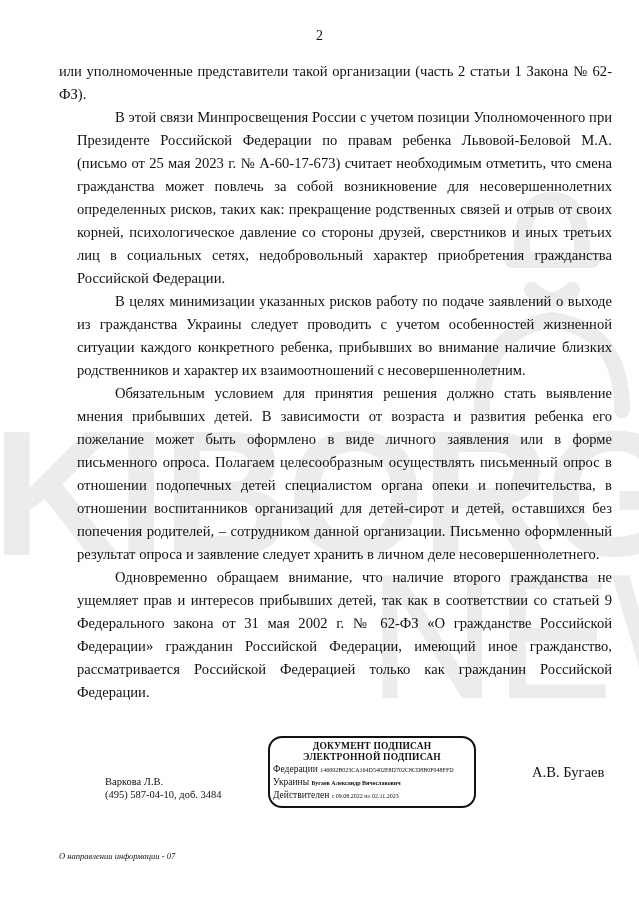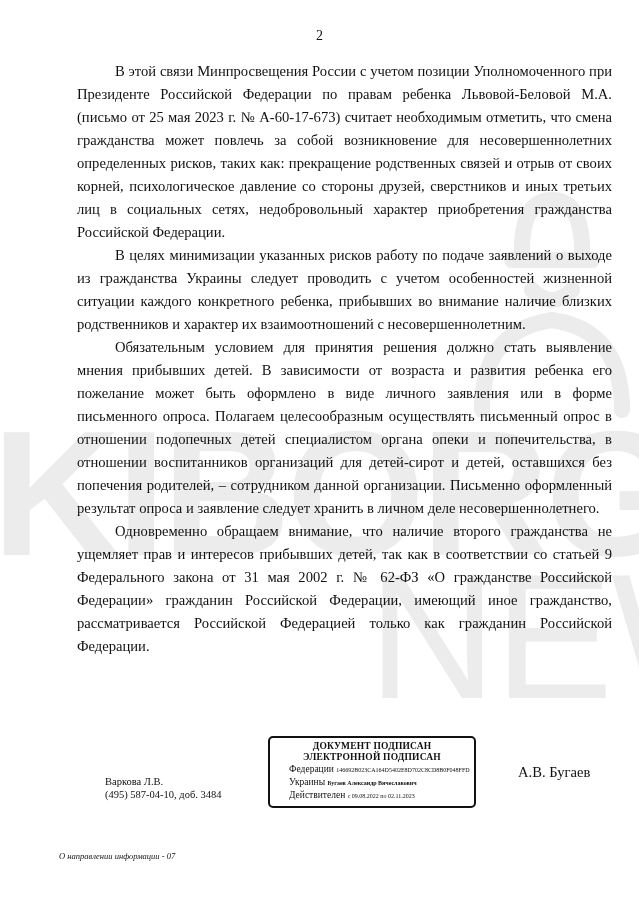--- a/index.html
+++ b/index.html
@@ -8,26 +8,26 @@
   .watermark { position: absolute; z-index: 0; color: #ececec; font-family: "Liberation Sans", "DejaVu Sans", sans-serif;
                font-weight: bold; line-height: 1; pointer-events: none; user-select: none; }
   .wm-kiborg { left: -8px; top: 405px; font-size: 178px; letter-spacing: -4px; }
   .wm-news { left: 368px; top: 548px; font-size: 178px; font-weight: normal; letter-spacing: -2px; }
   .wm-logo { position: absolute; z-index: 0; left: 462px; top: 180px; width: 178px; height: 240px; }
   .page-number { position: absolute; z-index: 1; left: 0; width: 639px; top: 28px; text-align: center; font-size: 14px; }
   .body-text { position: absolute; z-index: 1; left: 59px; width: 553px; top: 60px; font-size: 14.6px; line-height: 23px; }
   .para { margin: 0; text-align: justify; text-align-last: left; }
   .para.indent { text-indent: 38px; margin-left: 18px; }
   .stamp { position: absolute; z-index: 1; left: 268px; top: 736px; width: 208px; height: 72px;
-           border: 2px solid #111; border-radius: 5px; box-sizing: border-box; padding: 3px 19px; background: rgba(255,255,255,0.6); }
+           border: 2px solid #111; border-radius: 14px; box-sizing: border-box; padding: 3px 3px; background: rgba(255,255,255,0.6); }
   .stamp-title { text-align: center; font-weight: bold; font-size: 9.5px; line-height: 11px; letter-spacing: 0.2px; }
   .stamp-row { font-size: 9.5px; line-height: 12px; white-space: nowrap; }
   .stamp-row .small { font-size: 6px; }
   .stamp-row .small.b { font-weight: bold; }
-  .signer { position: absolute; z-index: 1; left: 518px; top: 764px; font-size: 14.6px; }
+  .signer { position: absolute; z-index: 1; left: 532px; top: 764px; font-size: 14.6px; }
   .footer { position: absolute; z-index: 1; left: 59px; font-size: 10.5px; line-height: 13px; }
   .footer.executor { top: 775px; margin-left: 46px; }
   .footer.note { top: 850px; font-size: 8.5px; font-style: italic; }
 </style>
 </head>
 <body>
 
 <svg class="wm-logo" viewBox="0 0 178 240">
   <g fill="none" stroke="#ececec" stroke-width="16" stroke-linecap="round">
     <path d="M60 70 Q60 20 90 20 Q120 20 120 70"></path>
@@ -35,20 +35,21 @@
     <path d="M20 230 Q20 150 90 140 Q160 150 160 230"></path>
     <path d="M70 110 Q90 130 110 110"></path>
   </g>
 </svg>
 <div class="watermark wm-kiborg">KIBORG</div>
 <div class="watermark wm-news">NEWS</div>
 
 <div class="page-number">2</div>
 
 <div class="body-text">
+  <p class="para">или уполномоченные представители такой организации (часть 2 статьи 1 Закона № 62-ФЗ).</p>
   <p class="para indent">В этой связи Минпросвещения России с учетом позиции Уполномоченного при Президенте Российской Федерации по правам ребенка Львовой-Беловой М.А. (письмо от 25 мая 2023 г. № А-60-17-673) считает необходимым отметить, что смена гражданства может повлечь за собой возникновение для несовершеннолетних определенных рисков, таких как: прекращение родственных связей и отрыв от своих корней, психологическое давление со стороны друзей, сверстников и иных третьих лиц в социальных сетях, недобровольный характер приобретения гражданства Российской Федерации.</p>
   <p class="para indent">В целях минимизации указанных рисков работу по подаче заявлений о выходе из гражданства Украины следует проводить с учетом особенностей жизненной ситуации каждого конкретного ребенка, прибывших во внимание наличие близких родственников и характер их взаимоотношений с несовершеннолетним.</p>
   <p class="para indent">Обязательным условием для принятия решения должно стать выявление мнения прибывших детей. В зависимости от возраста и развития ребенка его пожелание может быть оформлено в виде личного заявления или в форме письменного опроса. Полагаем целесообразным осуществлять письменный опрос в отношении подопечных детей специалистом органа опеки и попечительства, в отношении воспитанников организаций для детей-сирот и детей, оставшихся без попечения родителей, – сотрудником данной организации. Письменно оформленный результат опроса и заявление следует хранить в личном деле несовершеннолетнего.</p>
   <p class="para indent">Одновременно обращаем внимание, что наличие второго гражданства не ущемляет прав и интересов прибывших детей, так как в соответствии со статьей 9 Федерального закона от 31 мая 2002 г. № 62-ФЗ «О гражданстве Российской Федерации» гражданин Российской Федерации, имеющий иное гражданство, рассматривается Российской Федерацией только как гражданин Российской Федерации.</p>
 </div>
 
 <div class="stamp">
   <div class="stamp-title">ДОКУМЕНТ ПОДПИСАН</div>
   <div class="stamp-title">ЭЛЕКТРОННОЙ ПОДПИСАН</div>
   <div class="stamp-row">

